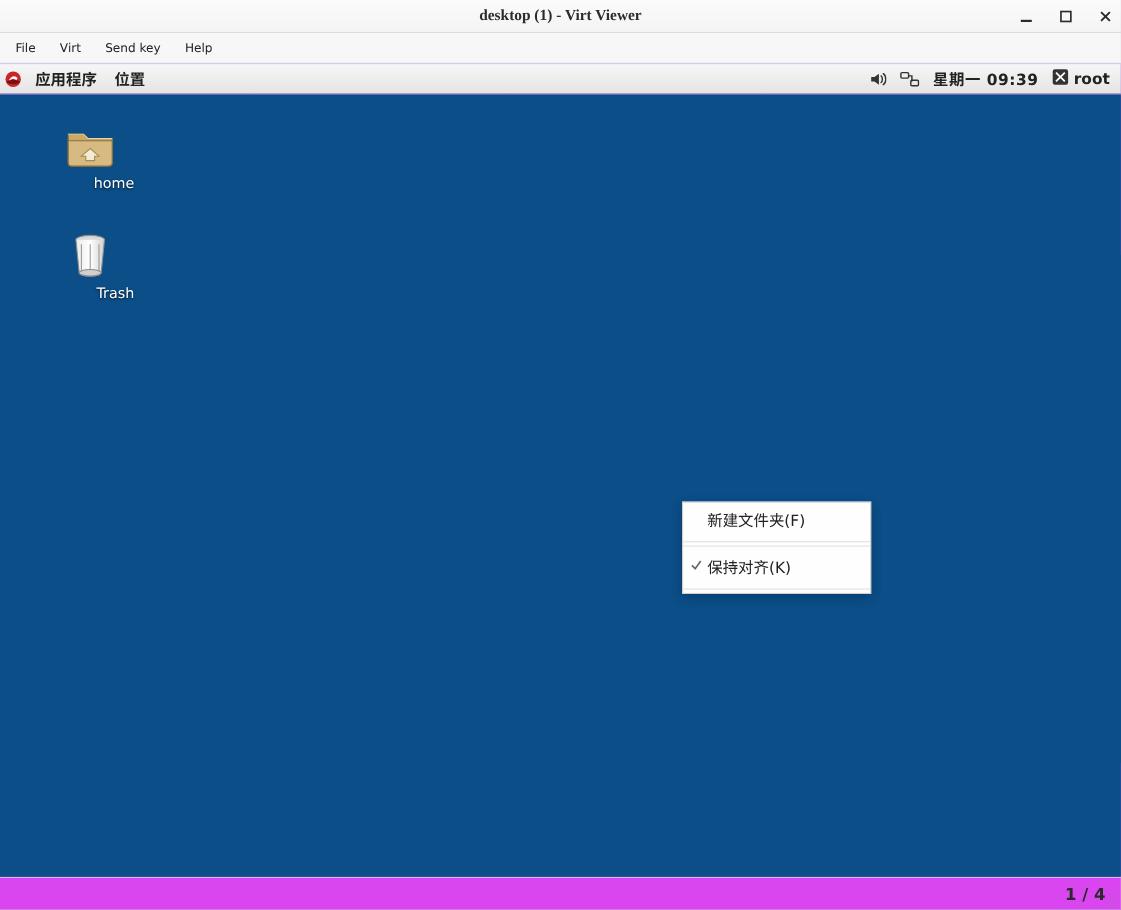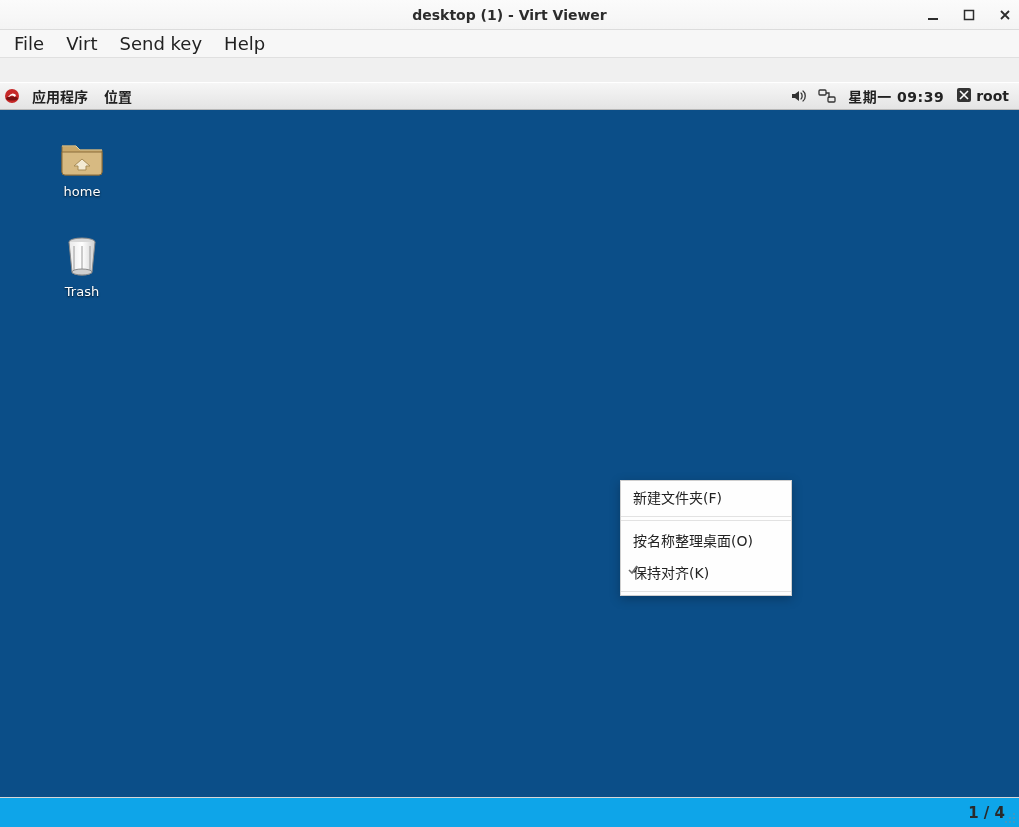--- a/index.html
+++ b/index.html
@@ -1,31 +1,31 @@
 <!DOCTYPE html>
 <html><head>
 <meta charset="utf-8">
 <style>
   * { box-sizing: border-box; margin: 0; padding: 0; }
   html, body { width: 1019px; height: 827px; font-family: "DejaVu Sans", "Noto Sans CJK SC", sans-serif; overflow: hidden; }
   body { background: #f0f0f0; display: flex; flex-direction: column; }
 
   
-  .titlebar { height: 30px; background: linear-gradient(#fbfbfb,#f4f4f4); display: flex; align-items: center; justify-content: center; position: relative; border-bottom: 1px solid #dcdcdc; }
+  .titlebar { height: 30px; background: linear-gradient(#fbfbfb,#f4f4f4); display: flex; align-items: center; justify-content: center; position: relative; border-bottom: 1px solid #dcdcdc; font-family: Liberation Serif, serif; }
   .titlebar-title { font-size: 14px; font-weight: 600; color: #2c2c2c; }
   .win-controls { position: absolute; right: 6px; top: 0; height: 30px; display: flex; align-items: center; gap: 20px; }
   .win-btn { width: 16px; height: 16px; display: flex; align-items: center; justify-content: center; color: #2c2c2c; cursor: pointer; }
   .win-btn svg { width: 12px; height: 12px; }
 
   
   .menubar { height: 28px; background: #f7f7f7; display: flex; align-items: center; padding: 0 4px; gap: 2px; border-bottom: 1px solid #e0e0e0; }
-  .menubar-item { padding: 3px 10px; font-size: 18px; color: #222; cursor: pointer; }
+  .menubar-item { padding: 3px 10px; font-size: 11px; color: #222; cursor: pointer; }
 
   
-  .guest { flex: 1 1 auto; position: relative; background: #6d28d9; margin-top: 24px; }
+  .guest { flex: 1 1 auto; position: relative; background: #6d28d9; }
 
   
   .panel {
     position: absolute; left: 0; right: 0; top: 0; height: 28px;
     
     background: linear-gradient(#f6f6f6,#e4e4e4);
     border-top: 1px solid #ffffff;
     border-bottom: 1px solid #b8b8b8;
     box-shadow: 0 1px 0 #a0a0a0;
     display: flex; align-items: center; padding: 0 4px;
@@ -34,33 +34,33 @@
   .panel .hat { width: 16px; height: 16px; display: inline-block; margin-right: 4px; }
   .panel .panel-item { padding: 2px 8px; cursor: pointer; font-weight: 600; }
   .panel .spacer { flex: 1; }
   .panel .right-item { display: flex; align-items: center; gap: 4px; padding: 0 6px; font-weight: 600; cursor: pointer; }
   .panel .clock { letter-spacing: .5px; }
 
   
   .wallpaper { position: absolute; left: 0; right: 0; top: 28px; bottom: 0; background: #0b4e88; }
 
   
-  .dicon { position: absolute; width: 80px; text-align: center; color: #fff; font-size: 13px; }
+  .dicon { position: absolute; width: 80px; text-align: right; color: #fff; font-size: 13px; }
   .dicon .lbl { text-shadow: 0 1px 2px rgba(0,0,0,.8); margin-top: 4px; display: block; }
   .folder-svg, .trash-svg { width: 48px; height: 48px; display: block; margin: 0 auto; }
 
   
   .ctxmenu { position: absolute; width: 172px; background: #fefefe; border: 1px solid #cfcfcf; box-shadow: 0 3px 10px rgba(0,0,0,.25); font-size: 14px; color: #222; }
-  .ctx-item { padding: 6px 12px 6px 12px; position: relative; cursor: pointer; }
+  .ctx-item { padding: 6px 12px 6px 22px; position: relative; cursor: pointer; }
   .ctx-item.disabled { color: #9c9c9c; cursor: default; }
   .ctx-sep { height: 1px; background: #e2e2e2; margin: 3px 0; }
   .ctx-check { position: absolute; left: 6px; top: 8px; width: 12px; height: 12px; }
 
   
-  .statusbar { height: 30px; background: #0ea5e9; border-top: 1px solid #d7d7d7; display: flex; align-items: center; justify-content: flex-end; padding: 0 14px; font-size: 15px; font-weight: 600; color: #2a2a2a; }
+  .statusbar { height: 30px; background: #d946ef; border-top: 1px solid #d7d7d7; display: flex; align-items: center; justify-content: flex-end; padding: 0 14px; font-size: 15px; font-weight: 600; color: #2a2a2a; }
   .statusbar .status-left { flex: 1; }
   .resize-grip { width: 14px; height: 14px; position: absolute; right: 2px; bottom: 2px; opacity: .5; }
 
   
 </style>
 </head>
 <body>
 
 <div class="titlebar">
   <span class="titlebar-title">desktop (1) - Virt Viewer</span>
@@ -157,23 +157,20 @@
       <span class="lbl">Trash</span>
     </div>
 
     <div class="ctxmenu" style="left:620px; top:370px;">
       <div class="ctx-item">
         <span>新建文件夹(F)</span>
       </div>
       <div class="ctx-sep"></div>
       <div class="ctx-sep"></div>
       <div class="ctx-item">
-        <span>按名称整理桌面(O)</span>
-      </div>
-      <div class="ctx-item">
         <svg class="ctx-check" viewBox="0 0 12 12">
             <path d="M2 6l3 3 5-7" fill="none" stroke="#6a6a6a" stroke-width="1.6"></path>
           </svg>
         <span>保持对齐(K)</span>
       </div>
       <div class="ctx-sep"></div>
     </div>
 
   </div>
 </div>

